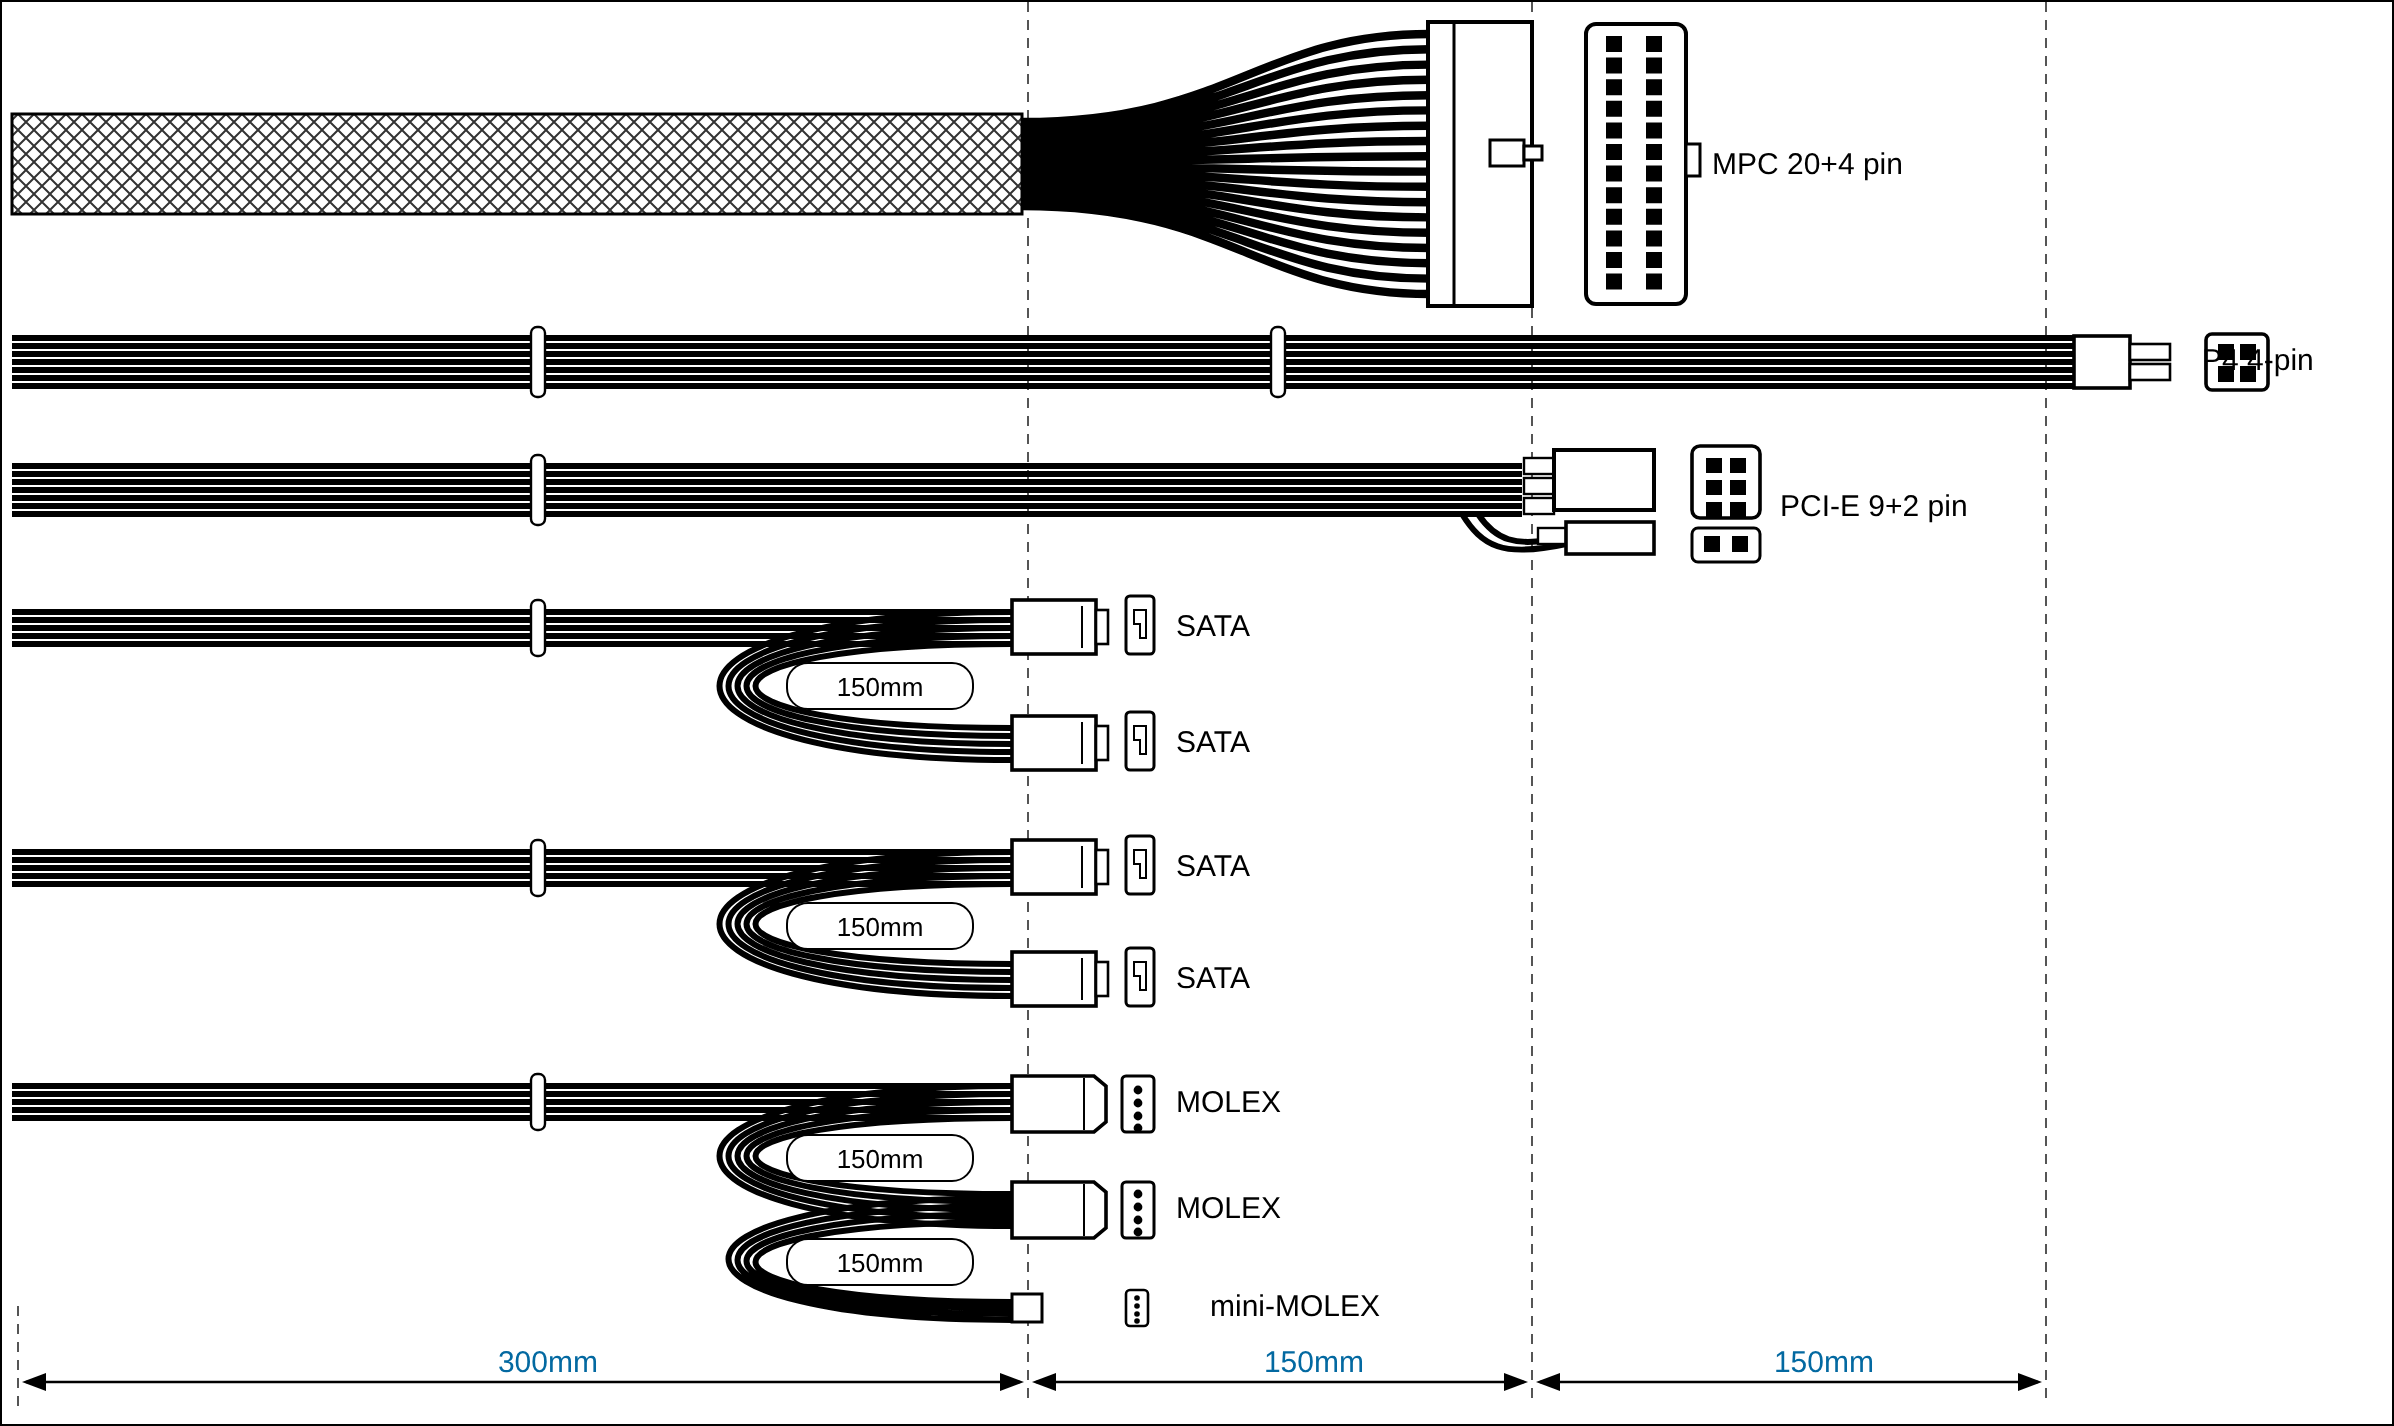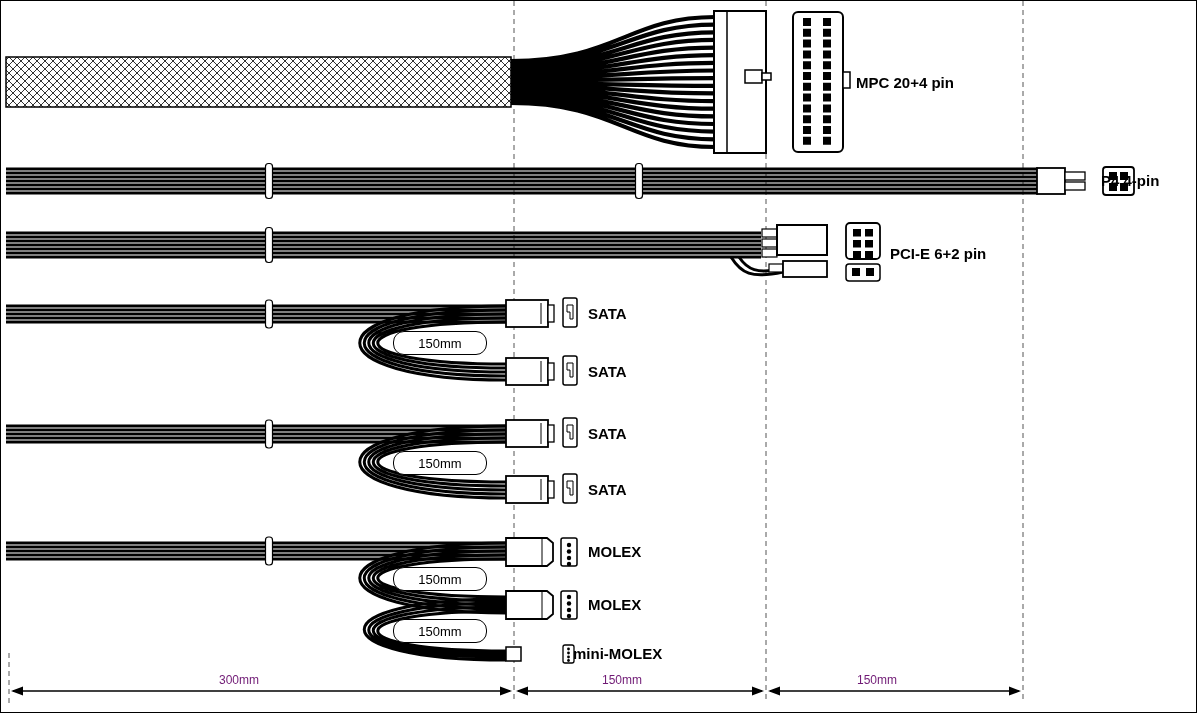--- a/index.html
+++ b/index.html
@@ -7,31 +7,31 @@
     position:relative;
     width:1195px;height:711px;
     background:#fff;
     border:1px solid #000;
     overflow:hidden;
     font-family:"Liberation Sans",sans-serif;
   }
   .art{position:absolute;left:0;top:0;}
   .lbl{
     position:absolute;
-    font-size:15px;line-height:18px;color:#000;white-space:nowrap;font-weight:bold;
+    font-size:15px;line-height:18px;color:#000;white-space:nowrap;
   }
   .capsule{
     position:absolute;width:92px;height:22px;
     background:#fff;border:1px solid #000;border-radius:11px;
     display:flex;align-items:center;justify-content:center;
     font-size:13px;color:#000;
   }
   .dim{
-    position:absolute;width:80px;text-align:left;
-    font-size:12px;color:#701a75;
+    position:absolute;width:80px;text-align:right;
+    font-size:15px;color:#0369a1;
   }
 </style>
 </head>
 <body>
 
 <div class="canvas">
 
   <svg class="art" width="1195" height="711" viewBox="0 0 1195 711">
     <defs>
       <pattern id="braid" width="8" height="8" patternUnits="userSpaceOnUse">
@@ -200,28 +200,28 @@
       <polygon points="511,690 499,685.5 499,694.5"></polygon>
       <polygon points="515,690 527,685.5 527,694.5"></polygon>
       <polygon points="763,690 751,685.5 751,694.5"></polygon>
       <polygon points="767,690 779,685.5 779,694.5"></polygon>
       <polygon points="1020,690 1008,685.5 1008,694.5"></polygon>
     </g>
   </svg>
 
   <div class="lbl" style="left:855px;top:73px">MPC 20+4 pin</div>
   <div class="lbl" style="left:1100px;top:171px">P4 4-pin</div>
-  <div class="lbl" style="left:889px;top:244px">PCI-E 6+2 pin</div>
+  <div class="lbl" style="left:889px;top:244px">PCI-E 9+2 pin</div>
   <div class="lbl" style="left:587px;top:304px">SATA</div>
   <div class="lbl" style="left:587px;top:362px">SATA</div>
   <div class="lbl" style="left:587px;top:424px">SATA</div>
   <div class="lbl" style="left:587px;top:480px">SATA</div>
   <div class="lbl" style="left:587px;top:542px">MOLEX</div>
   <div class="lbl" style="left:587px;top:595px">MOLEX</div>
-  <div class="lbl" style="left:572px;top:644px">mini-MOLEX</div>
+  <div class="lbl" style="left:604px;top:644px">mini-MOLEX</div>
 
   <div class="capsule" style="left:392px;top:330px">150mm</div>
   <div class="capsule" style="left:392px;top:450px">150mm</div>
   <div class="capsule" style="left:392px;top:566px">150mm</div>
   <div class="capsule" style="left:392px;top:618px">150mm</div>
 
   <div class="dim" style="left:218px;top:672px">300mm</div>
   <div class="dim" style="left:601px;top:672px">150mm</div>
   <div class="dim" style="left:856px;top:672px">150mm</div>
 

